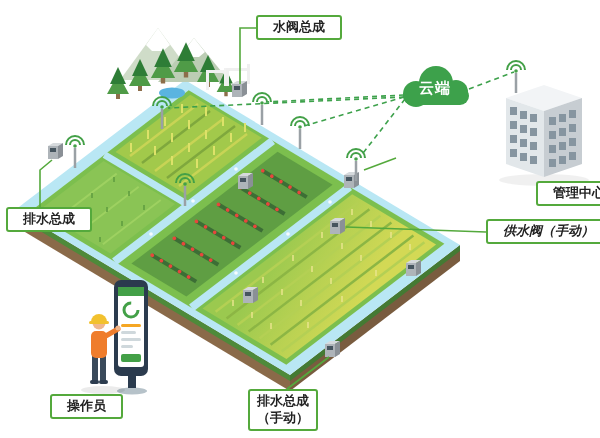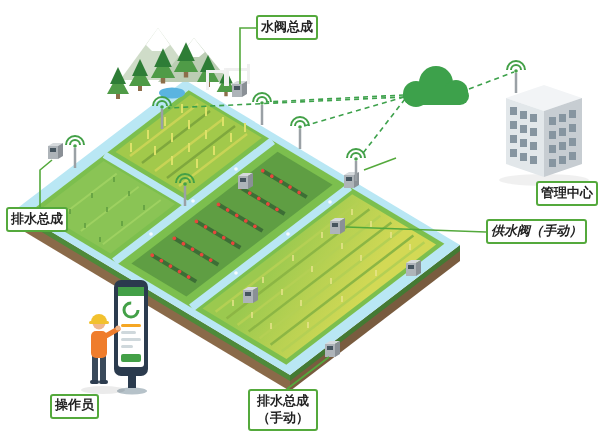--- a/index.html
+++ b/index.html
@@ -6,21 +6,21 @@
   html,body { width:600px; height:438px; }
   body {
     position:relative; overflow:hidden; background:#ffffff;
     font-family:"Liberation Sans","DejaVu Sans",sans-serif;
   }
   .stage { position:absolute; inset:0; }
   .stage svg { position:absolute; left:0; top:0; }
   .label {
     position:absolute; background:#ffffff;
     border:2px solid var(--label-border,#54a93c);
-    border-radius:3px; padding:2px 3px;
+    border-radius:3px; padding:2px 15px;
     font-size:13px; font-weight:600; color:#222;
     white-space:nowrap; line-height:1.3; z-index:5;
   }
   .label.two-line { white-space:normal; text-align:center; padding:2px 7px; }
   .label.two-line span { display:block; }
   .cloud-text {
     position:absolute; left:402px; top:79px; width:66px;
     text-align:center; color:#ffffff; font-weight:700; font-size:15px;
     z-index:6; letter-spacing:1px;
   }
@@ -264,19 +264,20 @@
     <line x1="396" y1="158" x2="364" y2="170"></line>
     <line x1="486" y1="232" x2="346" y2="227"></line>
     <line x1="287" y1="389" x2="329" y2="357"></line>
   </g>
 </svg>
 
 <div class="label" style="left:256px; top:15px;">水阀总成</div>
 <div class="label" style="left:536px; top:181px;">管理中心</div>
 <div class="label" style="left:486px; top:219px;font-style:italic;">供水阀（手动）</div>
 <div class="label" style="left:6px; top:207px;">排水总成</div>
-<div class="label" style="left:50px; top:394px;font-family:Liberation Mono, monospace;">操作员</div>
+<div class="label" style="left:50px; top:394px;">操作员</div>
 <div class="label two-line" style="left:248px; top:389px;">
   <span>排水总成</span>
   <span>（手动）</span>
 </div>
+<div class="cloud-text">云端</div>
 
 </div>
 
 </body></html>

